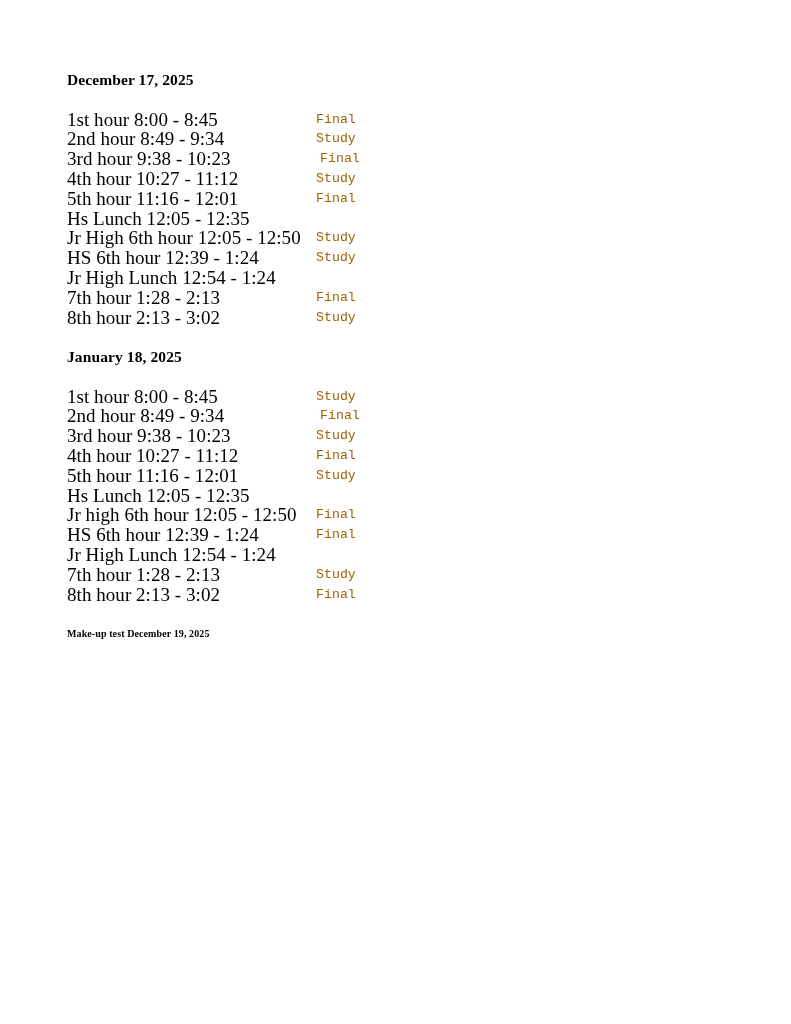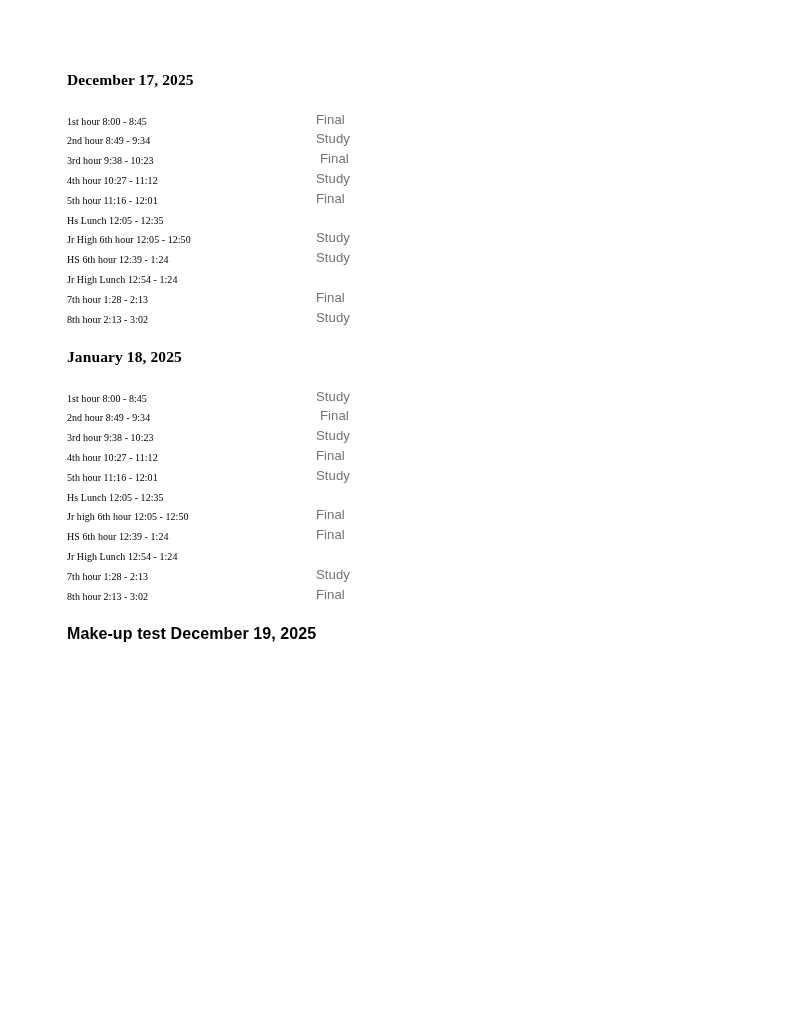--- a/index.html
+++ b/index.html
@@ -62,49 +62,49 @@
 
   .row {
     position: relative;
     height: 19.8px;
     line-height: 19.8px;
     white-space: nowrap;
   }
 
   .row-label {
     font-family: "Liberation Serif", "DejaVu Serif", serif;
-    font-size: 10px;
+    font-size: 19px;
     line-height: 19.8px;
     color: #000000;
     letter-spacing: 0.05px;
   }
 
   .row-status {
     position: absolute;
     left: 249px;
     top: 0;
-    font-family: Liberation Sans, sans-serif;
+    font-family: Liberation Mono, monospace;
     font-size: 13.2px;
     line-height: 19.8px;
-    color: #737373;
+    color: #a16207;
     letter-spacing: 0.05px;
   }
 
   .row-status.indented {
     left: 253px;
   }
 
   .block-gap {
     height: 19.6px;
   }
 
   .footer-note {
-    font-family: Liberation Sans, sans-serif;
+    font-family: Liberation Serif, serif;
     font-weight: bold;
-    font-size: 16px;
+    font-size: 10px;
     line-height: 19.8px;
     letter-spacing: 0.1px;
     color: #000000;
     white-space: nowrap;
   }
 </style>
 </head>
 <body>
 
 <div class="page">

